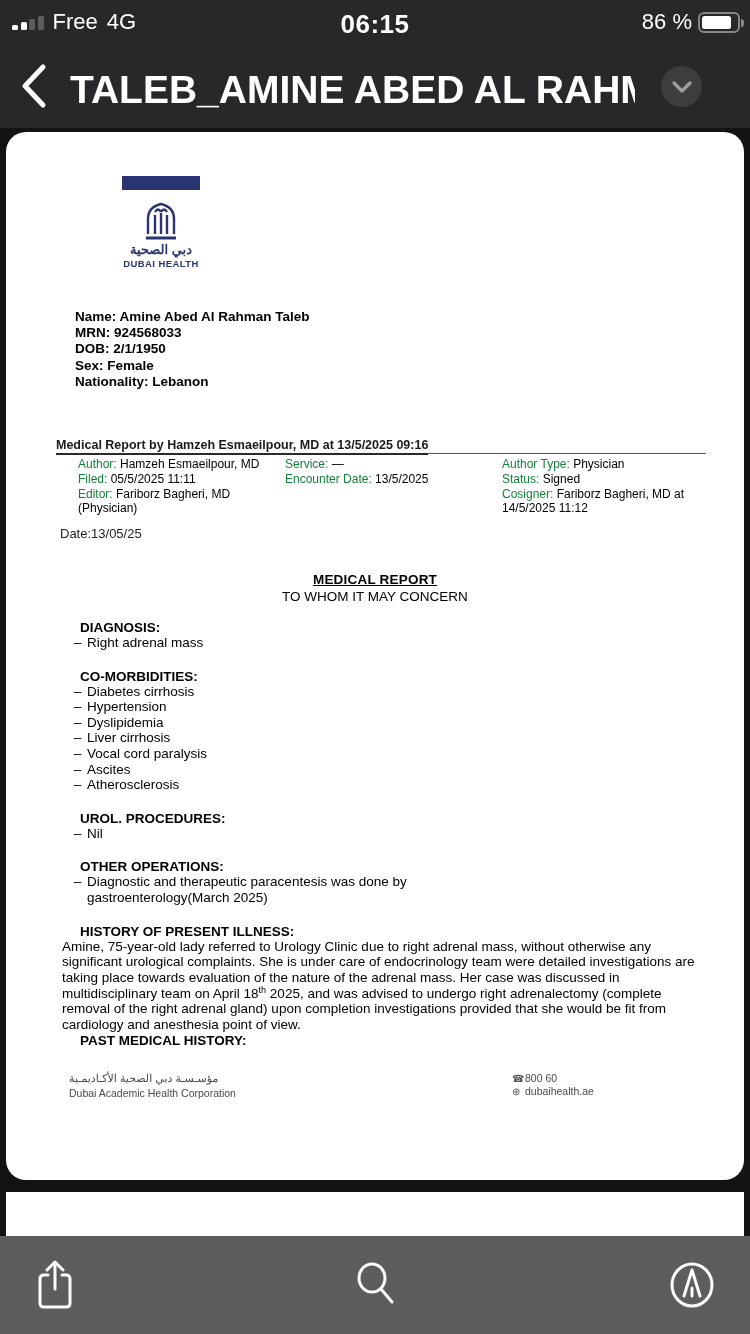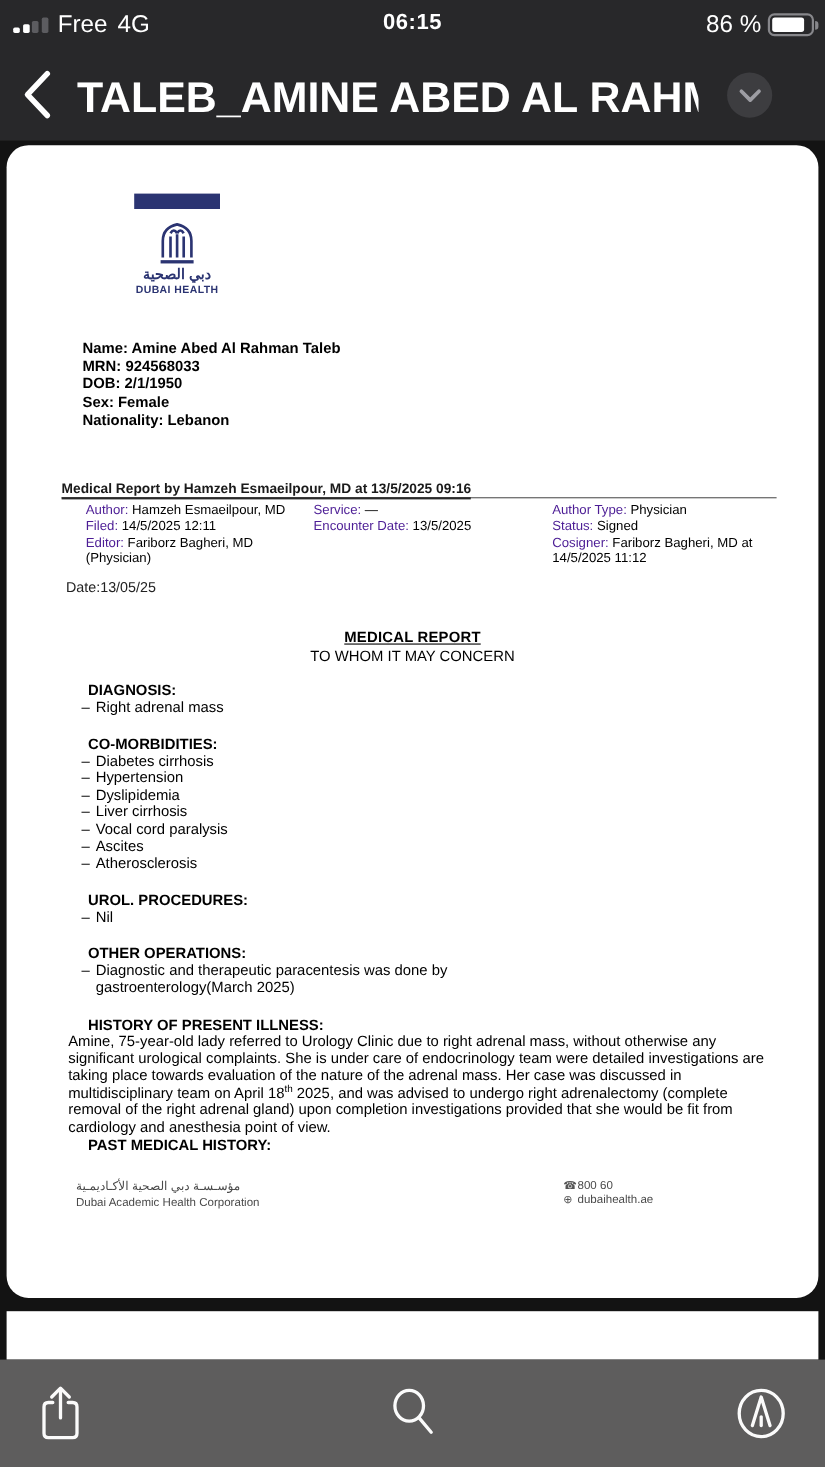--- a/index.html
+++ b/index.html
@@ -14,21 +14,21 @@
   .status-bar { position:absolute; top:0; left:0; width:750px; height:44px;
     display:flex; align-items:center; color:#fff; }
   .sb-left { position:absolute; left:12px; top:0; height:44px; display:flex; align-items:center; gap:9px; }
   .signal { display:flex; align-items:flex-end; gap:2.5px; height:15px; }
   .signal i { display:block; width:6px; border-radius:1.5px; background:#fff; }
   .signal i.b1{height:5px;} .signal i.b2{height:8px;}
   .signal i.b3{height:11px; background:#5c5c60;} .signal i.b4{height:14px; background:#5c5c60;}
   .sb-carrier { font-size:22px; color:#fff; }
   .sb-network { font-size:22px; color:#fff; }
   .sb-time { position:absolute; left:0; right:0; text-align:center; top:9px;
-    font-size:20px; font-weight:bold; letter-spacing:0.5px; }
+    font-size:26px; font-weight:bold; letter-spacing:0.5px; }
   .sb-right { position:absolute; right:10px; top:0; height:44px; display:flex; align-items:center; gap:6px; }
   .sb-batt-pct { font-size:22px; }
   .battery { position:relative; width:42px; height:21px; border:2px solid #87878b; border-radius:6px; padding:2px; }
   .battery-fill { display:block; height:100%; width:86%; background:#fff; border-radius:2.5px; }
   .battery-nub { position:absolute; right:-6px; top:5.5px; width:3px; height:8px; background:#87878b; border-radius:0 3px 3px 0; }
   
   .nav-bar { position:absolute; top:44px; left:0; width:750px; height:84px; }
   .back-btn { position:absolute; left:8px; top:14px; width:52px; height:56px;
     display:flex; align-items:center; justify-content:center; background:none; border:none; cursor:pointer; }
   .nav-title { position:absolute; left:70px; right:115px; top:24px; text-align:center;
@@ -51,21 +51,21 @@
   
   .rpt-head { position:absolute; left:50px; top:303px; width:650px; }
   .rpt-head-title { display:inline-block; font-size:12.5px; font-weight:bold; color:#1a1a1a;
     border-bottom:2.5px solid #2a2a2a; padding-bottom:1px; }
   .rpt-head-rule { border-bottom:1.5px solid #555; margin-top:-2px; }
   .rpt-meta { position:relative; margin-top:3px; font-size:12px; line-height:14.8px; }
   .rpt-col { position:absolute; top:0; }
   .rpt-col.c1 { left:22px; width:205px; }
   .rpt-col.c2 { left:229px; width:215px; }
   .rpt-col.c3 { left:446px; width:200px; }
-  .rpt-label { color:#4c1d95; }
+  .rpt-label { color:#15803d; }
   .rpt-value { color:#000; }
   
   .date-line { position:absolute; left:54px; top:394px; font-size:13px; color:#222; }
   .center-title { position:absolute; left:0; width:738px; text-align:center; color:#000; }
   .med-report { top:440px; font-size:13.5px; font-weight:bold; text-decoration:underline; letter-spacing:0.2px; }
   .to-whom { top:457px; font-size:13.5px; }
   .sections { position:absolute; left:56px; top:488px; width:642px; color:#000; }
   .sec-head { font-size:13.5px; font-weight:bold; line-height:15px;padding-left:18px; }
   .sec-items { margin-bottom:18px; }
   .sec-item { display:flex; font-size:13.5px; line-height:15.6px; }
@@ -158,21 +158,21 @@
         <div>Sex: Female</div>
         <div>Nationality: Lebanon</div>
       </div>
 
       <div class="rpt-head">
         <span class="rpt-head-title">Medical Report by Hamzeh Esmaeilpour, MD at 13/5/2025 09:16</span>
         <div class="rpt-head-rule"></div>
         <div class="rpt-meta" style="height:62px;">
           <div class="rpt-col c1">
             <div><span class="rpt-label">Author: </span><span class="rpt-value">Hamzeh Esmaeilpour, MD</span></div>
-            <div><span class="rpt-label">Filed: </span><span class="rpt-value">14/5/2025 12:11</span></div>
+            <div><span class="rpt-label">Filed: </span><span class="rpt-value">05/5/2025 11:11</span></div>
             <div><span class="rpt-label">Editor: </span><span class="rpt-value">Fariborz Bagheri, MD (Physician)</span></div>
           </div>
           <div class="rpt-col c2">
             <div><span class="rpt-label">Service: </span><span class="rpt-value">—</span></div>
             <div><span class="rpt-label">Encounter Date: </span><span class="rpt-value">13/5/2025</span></div>
           </div>
           <div class="rpt-col c3">
             <div><span class="rpt-label">Author Type: </span><span class="rpt-value">Physician</span></div>
             <div><span class="rpt-label">Status: </span><span class="rpt-value">Signed</span></div>
             <div><span class="rpt-label">Cosigner: </span><span class="rpt-value">Fariborz Bagheri, MD at 14/5/2025 11:12</span></div>

